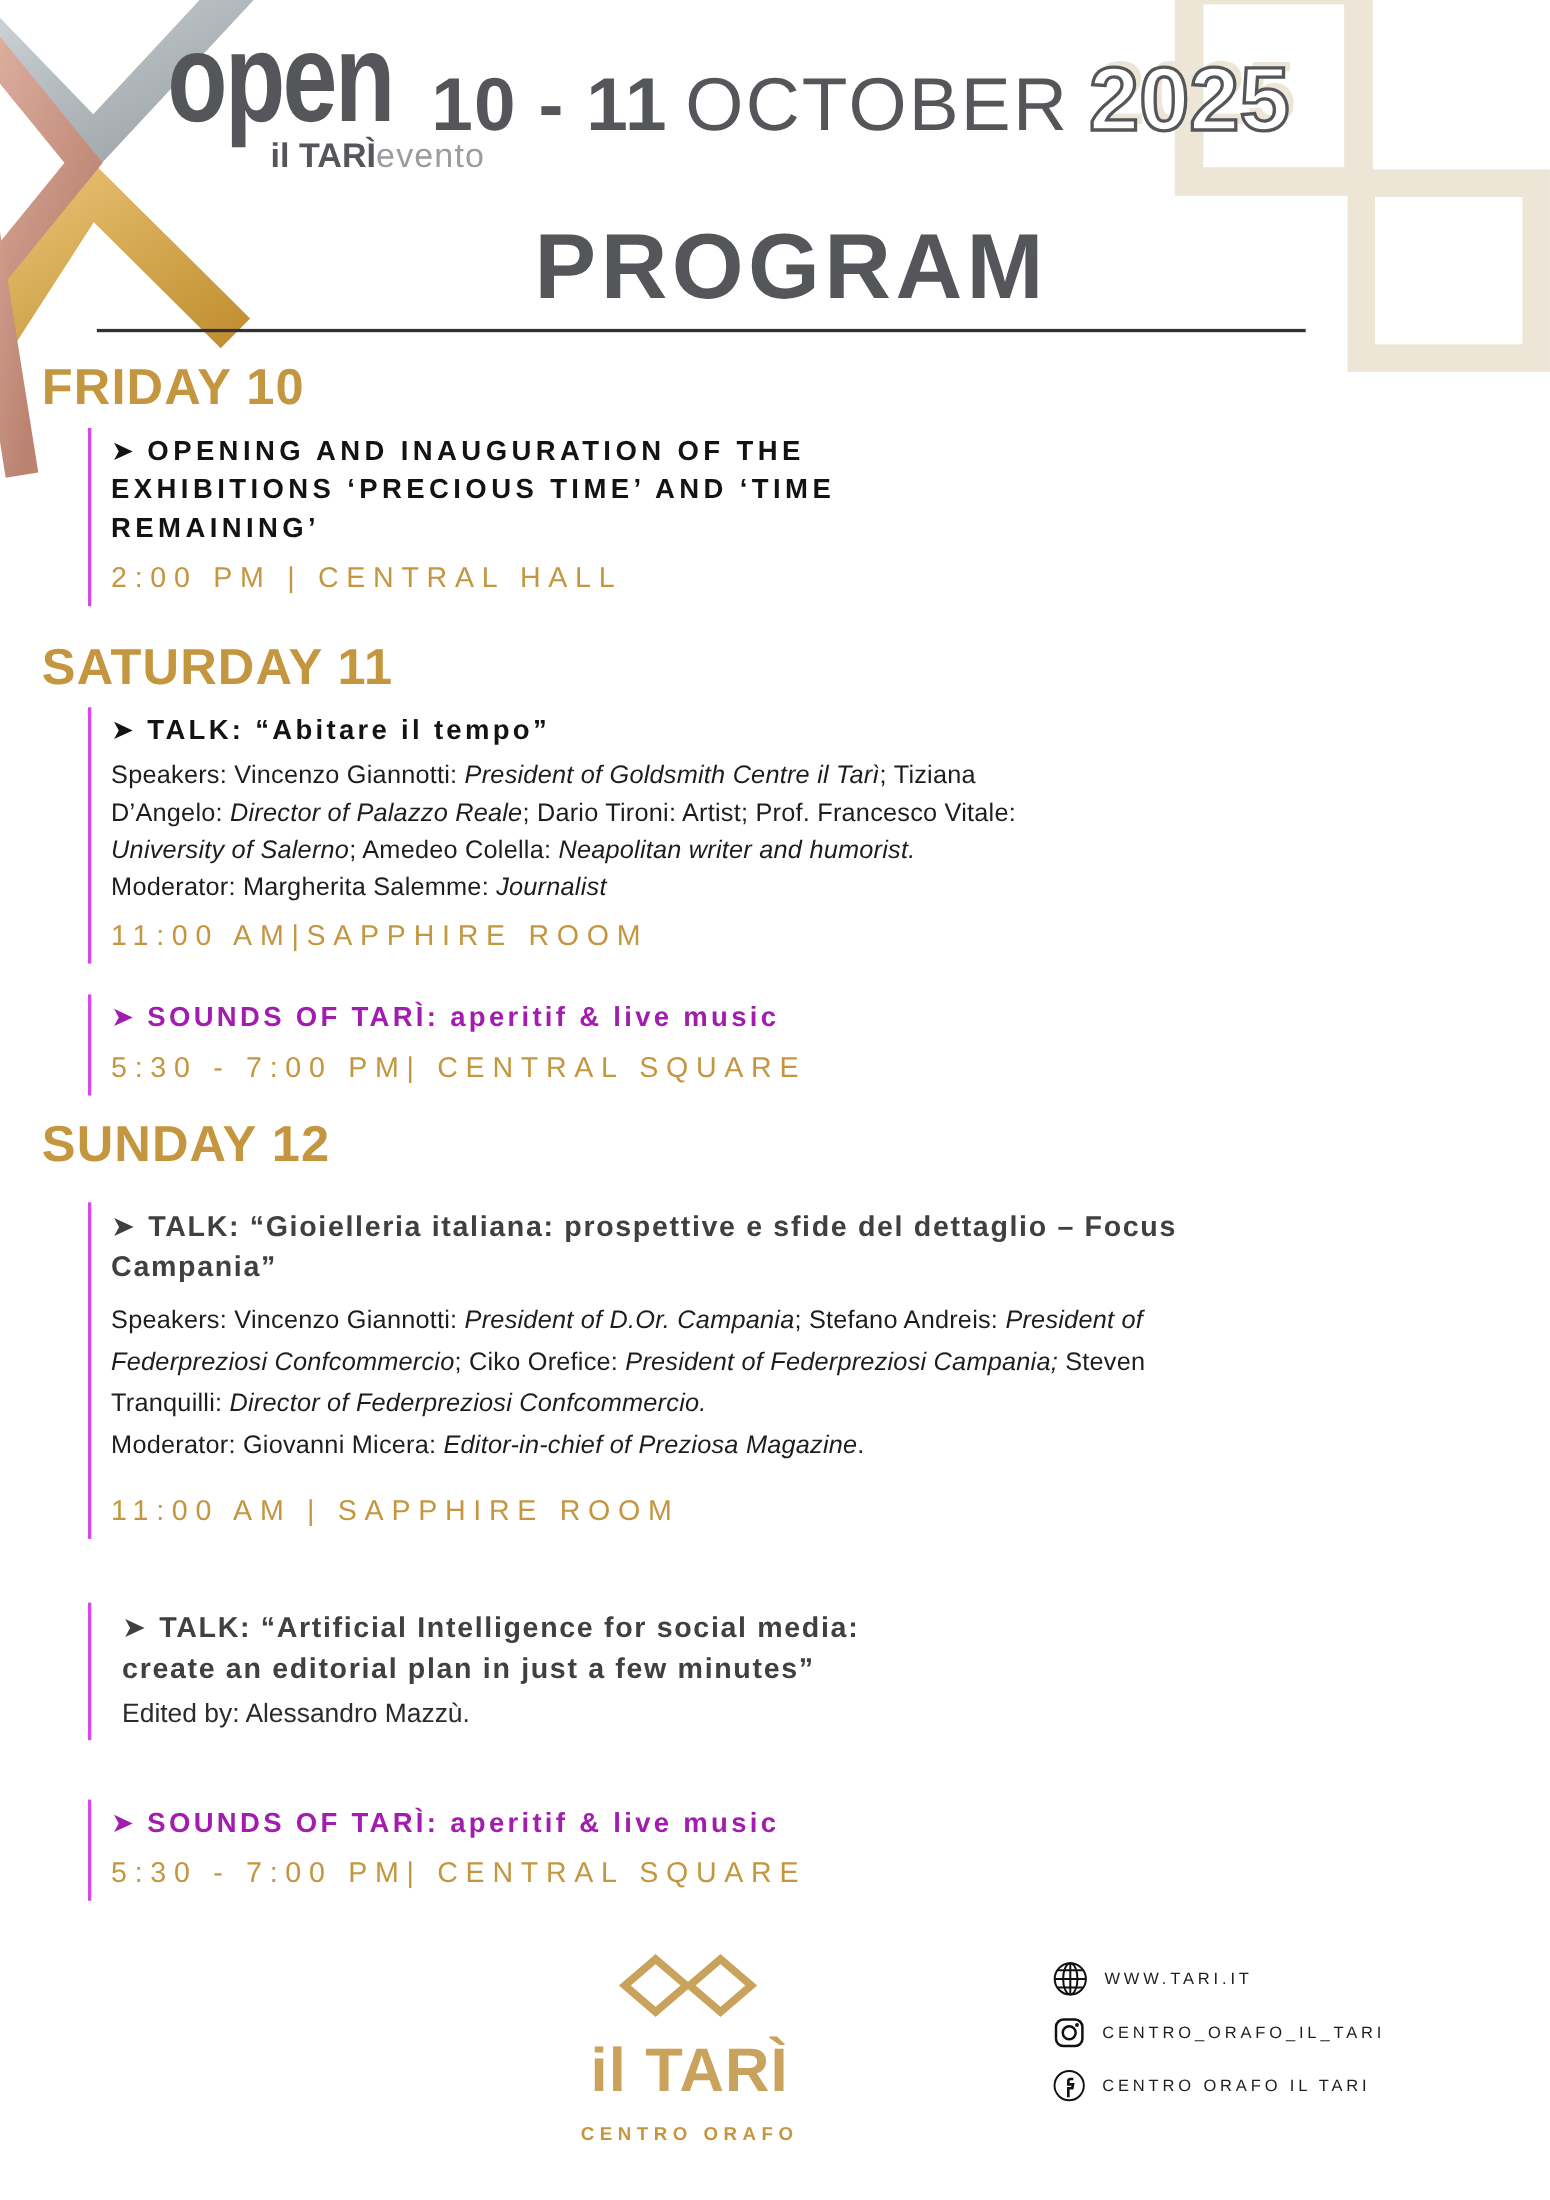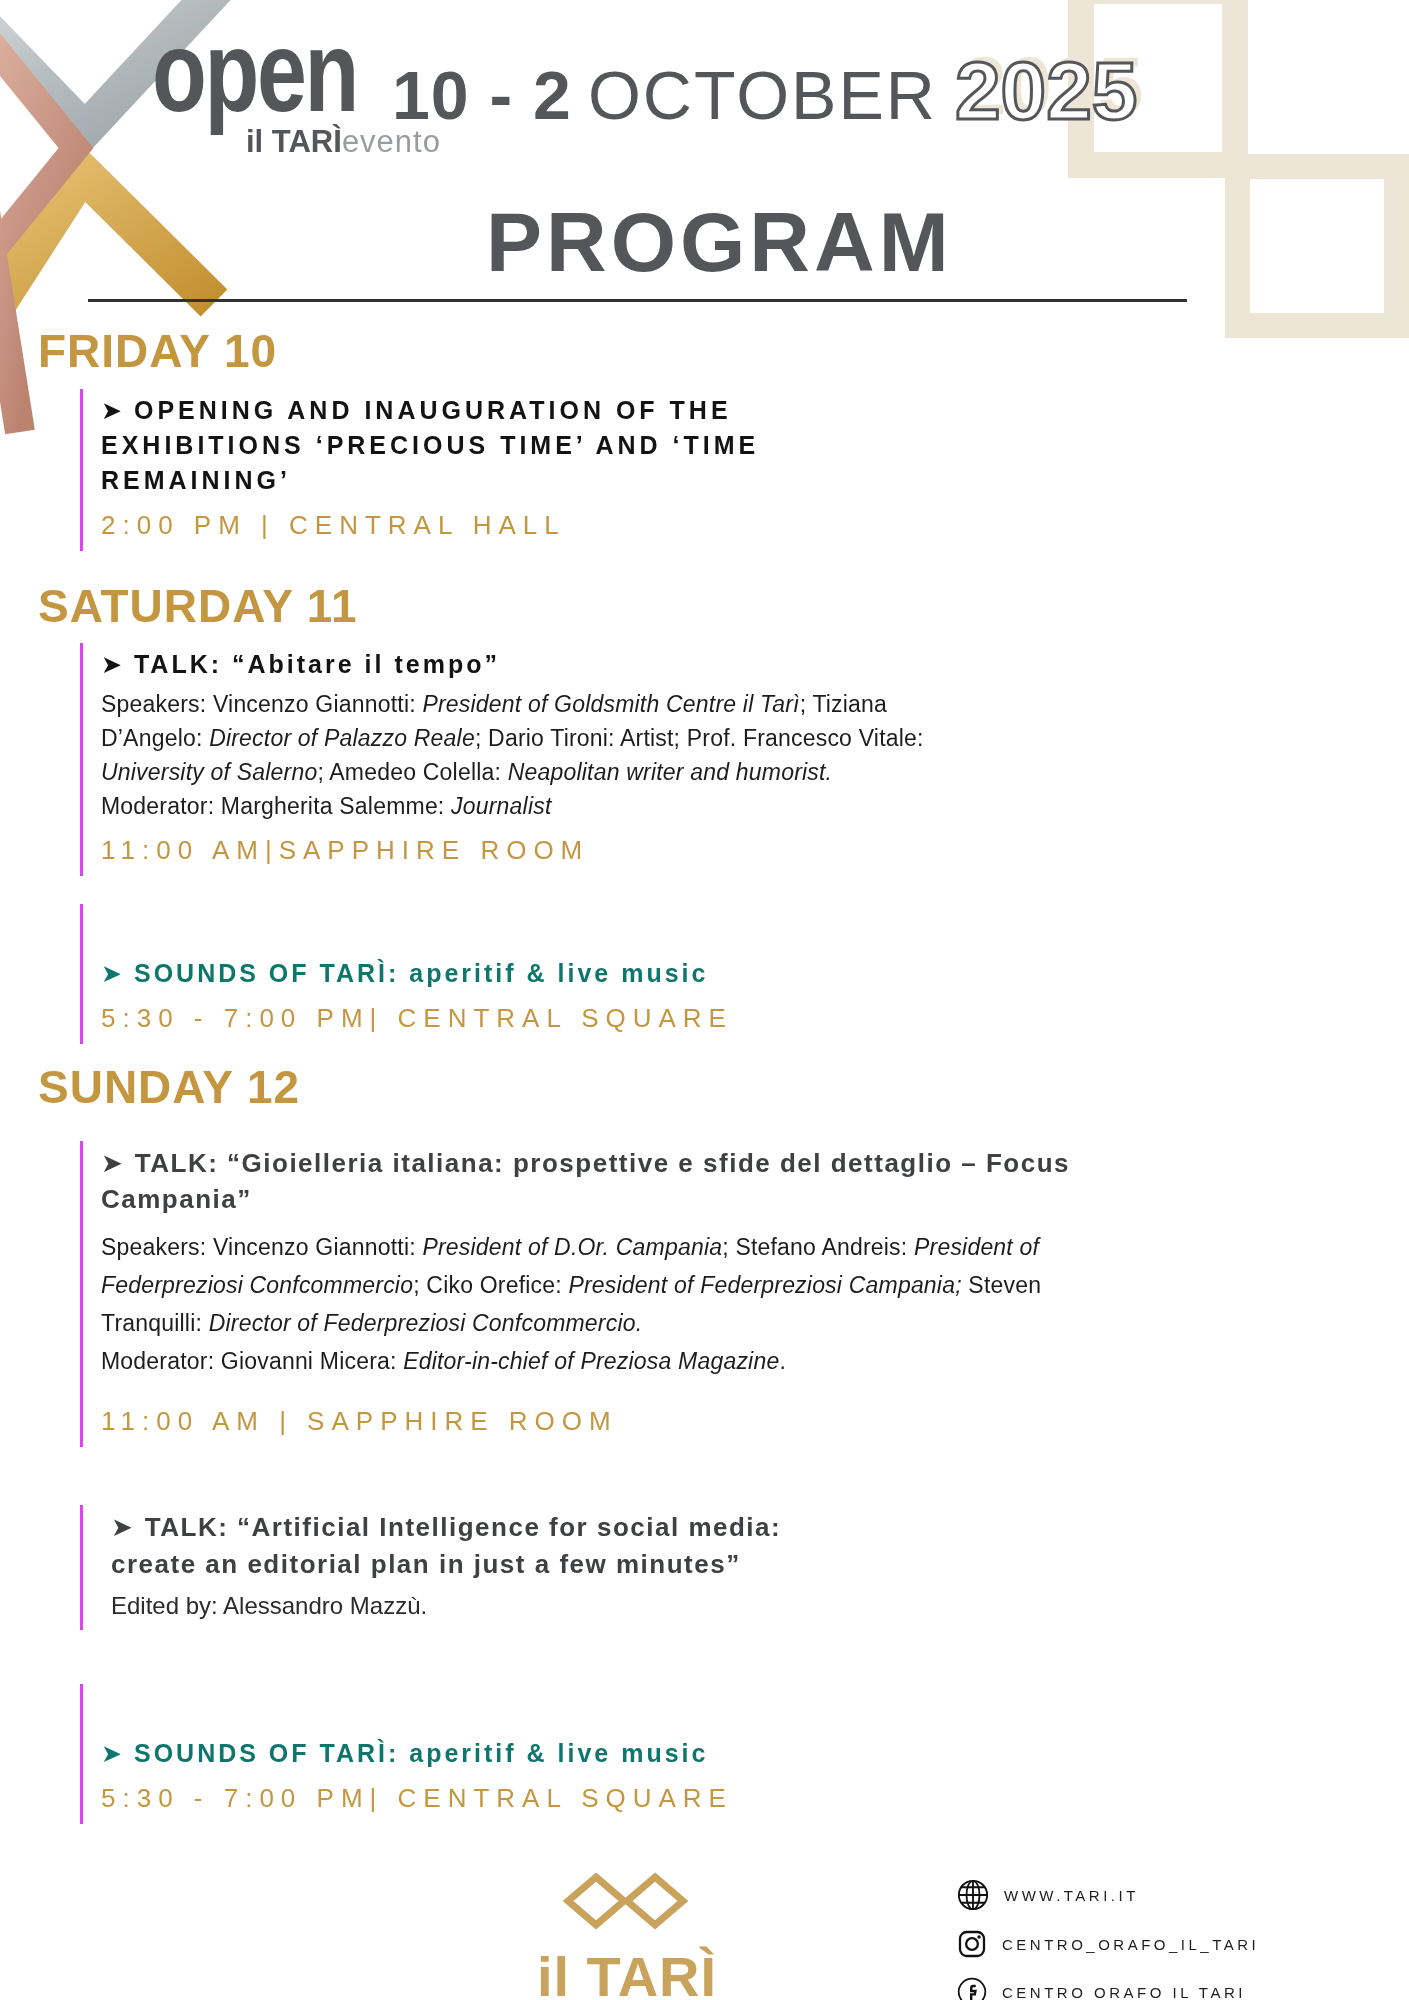--- a/index.html
+++ b/index.html
@@ -43,21 +43,21 @@
     color:var(--gold,#C4963F); }
   .day-h.friday { margin-top:14px; }
   .day-h.saturday { margin-top:30px; }
   .day-h.sunday { margin-top:18px; }
 
   .event { margin:12px 0 0 80px; border-left:3px solid #d946ef; padding:4px 0 10px 18px; position:relative; z-index:1; }
   .etitle { font-size:25px; font-weight:700; line-height:1.4; color:#131313; letter-spacing:4px; white-space:pre-line; }
   .etitle .arrow { letter-spacing:0; margin-right:12px; }
   .etitle.talk { letter-spacing:3px; }
   .etitle.sunday-talk { font-size:26px; letter-spacing:1.5px; color:#3F4042; }
-  .etitle.sounds { letter-spacing:3px; color:#0f766e;margin-top:48px; }
+  .etitle.sounds { letter-spacing:3px; color:#a21caf; }
   .speakers { margin:6px 0 0 0; font-size:23px; line-height:1.47; color:#1D1D1D; white-space:pre-line; letter-spacing:.2px; }
   .speakers.airy { margin-top:10px; line-height:1.66; }
   .body-line { margin:10px 0 0 0; font-size:24px; color:#2B2B2D; }
   .time { margin-top:12px; font-size:26px; font-weight:400; letter-spacing:7px;
     color:var(--gold,#C4963F); }
   .time.mt-lg { margin-top:26px; }
   .ev-gap { margin-top:28px; }
   .ev-gap-lg { margin-top:58px;padding-left:28px; }
   .ev-gap-xl { margin-top:54px; }
 
@@ -104,21 +104,21 @@
 
     <div class="sq sq1"></div>
     <div class="sq sq2"></div>
 
     <div class="logo-open"><span class="squeeze">open</span></div>
     <div class="logo-sub">
       <span class="b">il TARÌ</span><span class="lt">evento</span>
     </div>
 
     <div class="date-line">
-      <span class="date-range">10 - 2</span>
+      <span class="date-range">10 - 11</span>
       <span class="date-month">OCTOBER</span>
       <span class="date-year">2025</span>
     </div>
 
     <div class="program-title">PROGRAM</div>
     <div class="rule"></div>
   </div>
 
   <div class="main">
 

